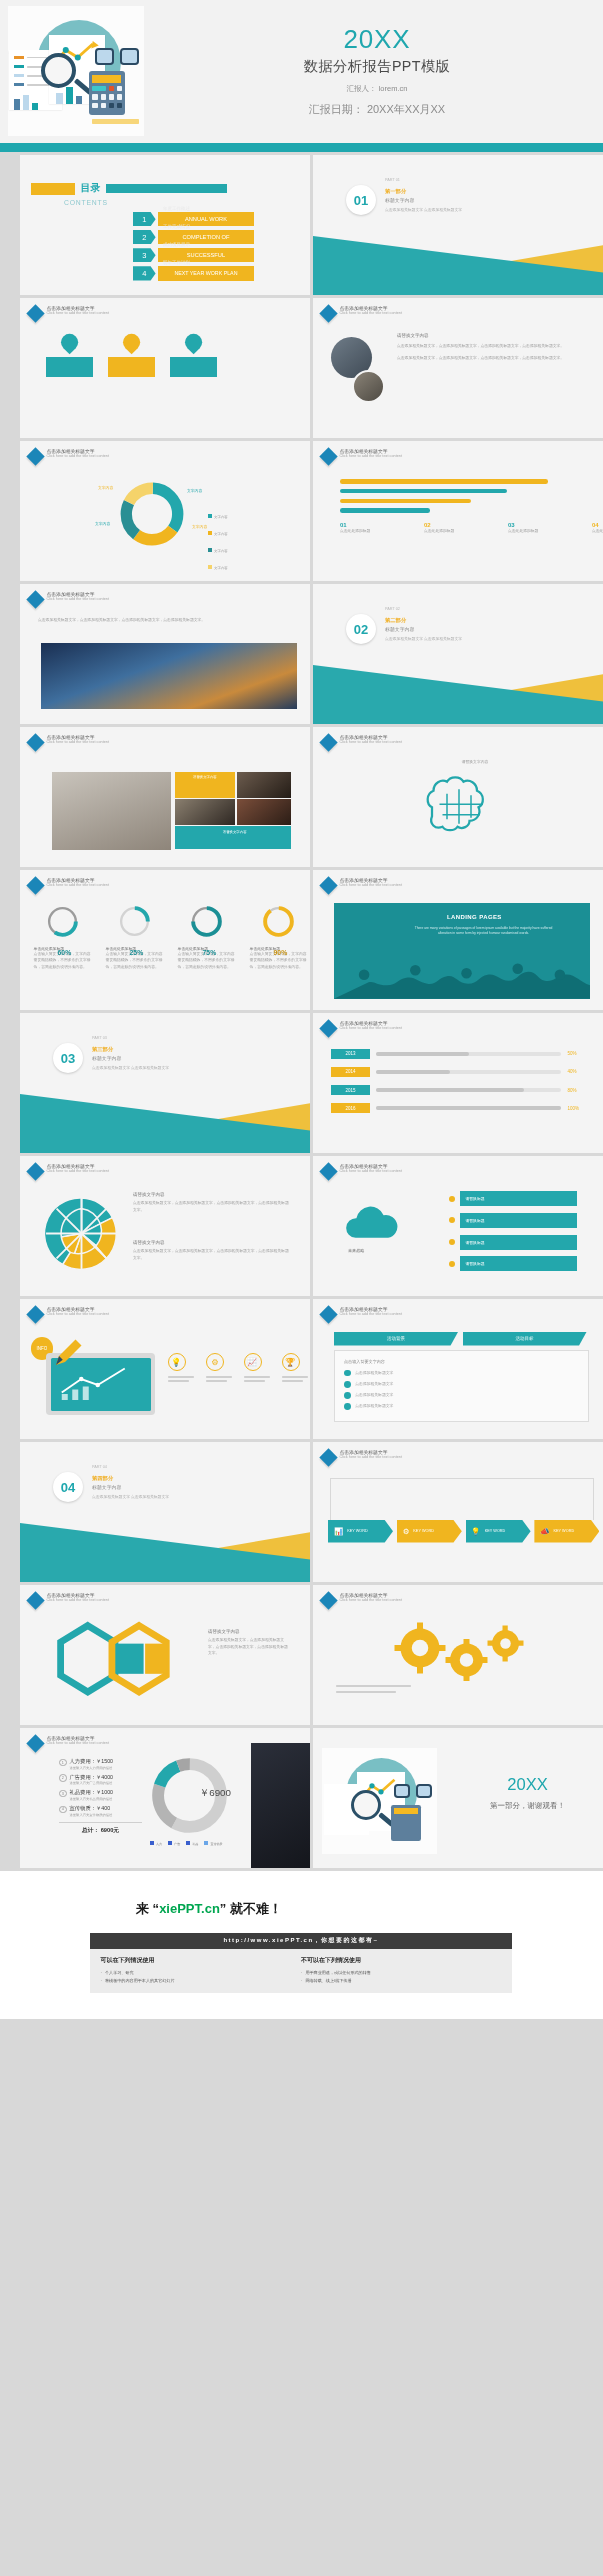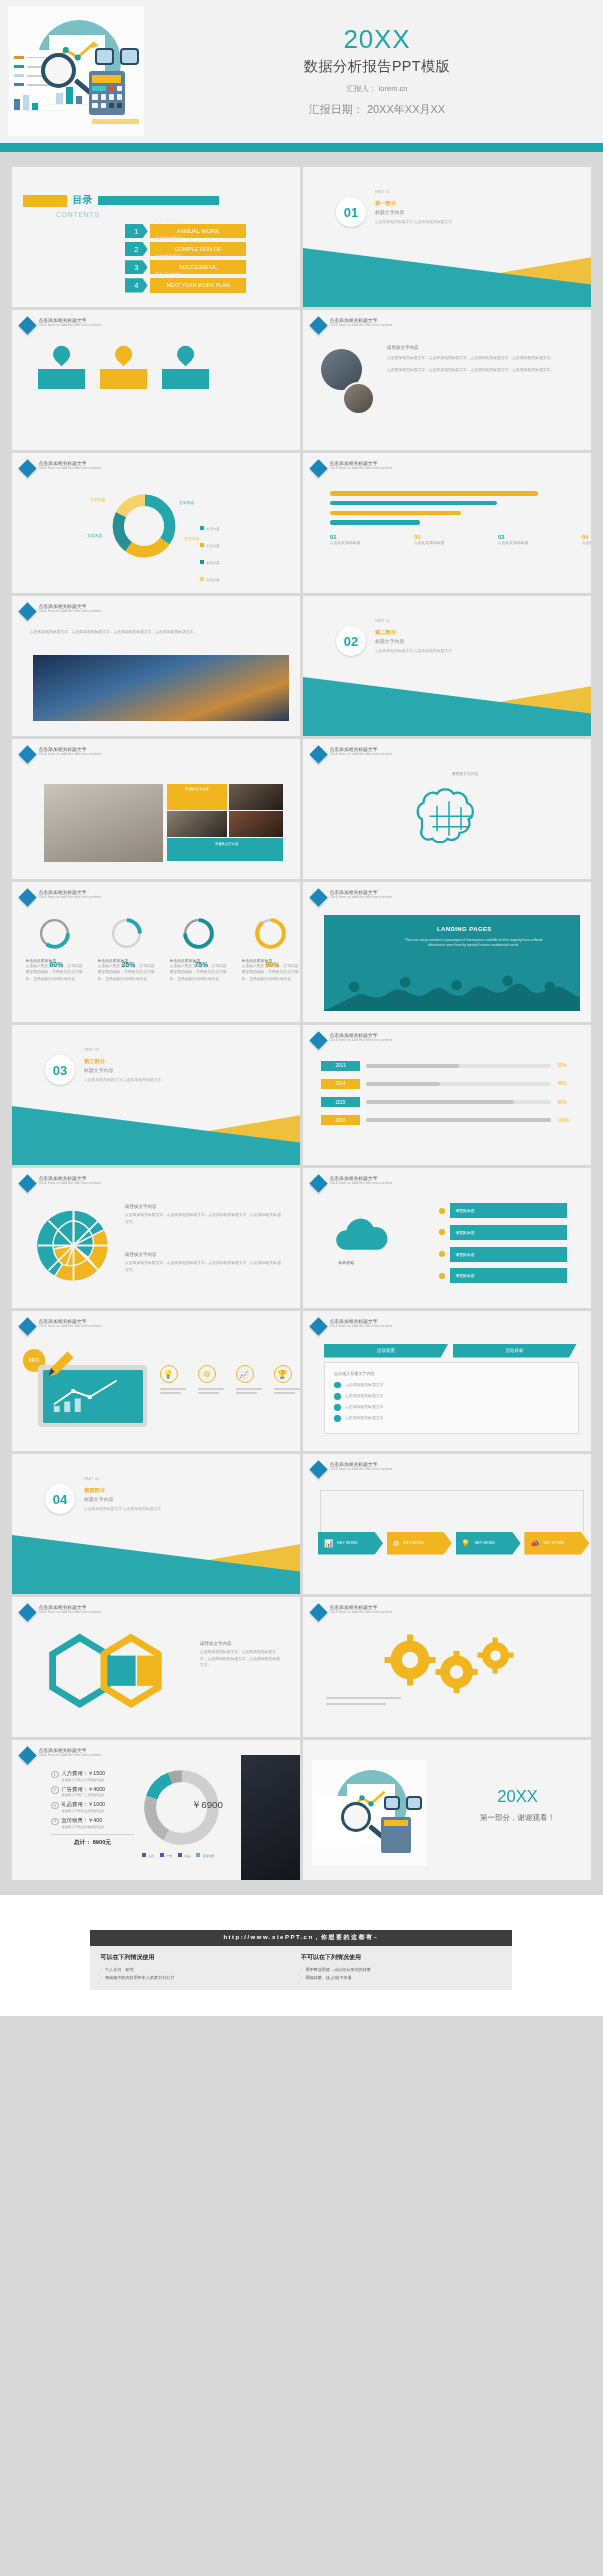--- a/index.html
+++ b/index.html
@@ -29,21 +29,21 @@
   .art-pencil { position:absolute; left:84px; top:113px; width:47px; height:4.5px; background:#f7d67a; border-radius:0.8px; }
   .cover-text { position:absolute; left:151px; top:0; width:452px; height:143px;
                 display:flex; flex-direction:column; align-items:center; justify-content:center; }
   .cover-year { font-size:26px; color:#1fa7ae; letter-spacing:0.8px; line-height:1.05; }
   .cover-title { font-size:14.3px; color:#4a4a4a; letter-spacing:0.4px; margin-top:3px; }
   .cover-meta { font-size:7.5px; color:#8d8d8d; margin-top:8.3px; }
   .cover-meta2 { font-size:11px; color:#8d8d8d; margin-top:8px; }
   .cover-rule { width:100%; height:9px; background:#1fa7ae; }
 
   
-  .rows { padding:12px; }
+  .rows { padding:0;margin-left:20px; }
   .row { display:flex; gap:3px; margin-top:3px; }
   .slide { position:relative; width:auto; flex:1; height:140px; background:#f4f4f4; overflow:hidden; }
 
   
   .shead { position:absolute; left:9px; top:7.5px; display:flex; align-items:flex-start; gap:4.5px; }
   .shead .badge { width:13px; height:13px; background:#1b86b8; transform:rotate(45deg); margin-top:1.5px;
                   box-shadow:1.5px 1.5px 1.5px rgba(0,0,0,.12); }
   .shead .tt { line-height:1.25; }
   .shead .tt .cn { font-size:4.8px; color:#5a5a5a; }
   .shead .tt .en { font-size:3.8px; color:#a8a8a8; }
@@ -845,20 +845,23 @@
         </div>
         <div style="position:absolute;left:143px;top:47px;width:143px;text-align:center">
           <div style="font-size:16.6px;color:#1fa7ae">20XX</div>
           <div style="font-size:7.5px;color:#6a6a6a;margin-top:6px">第一部分，谢谢观看！</div>
         </div>
       </div>
     </div>
   </div>
 
   <div class="promo">
+    <div class="promo-l2">
+      <span>来 “</span><span class="grn">xiePPT.cn</span><span>” 就不难！</span>
+    </div>
     <div class="promo-box">
       <div class="promo-bar">http://www.xiePPT.cn，你想要的这都有~</div>
       <div class="promo-body">
         <div class="promo-col">
           <h4>可以在下列情况使用</h4>
           <ul>
               <li>个人学习、研究</li>
               <li>将模板中的内容用于本人的其它幻灯片</li>
             </ul>
         </div>

